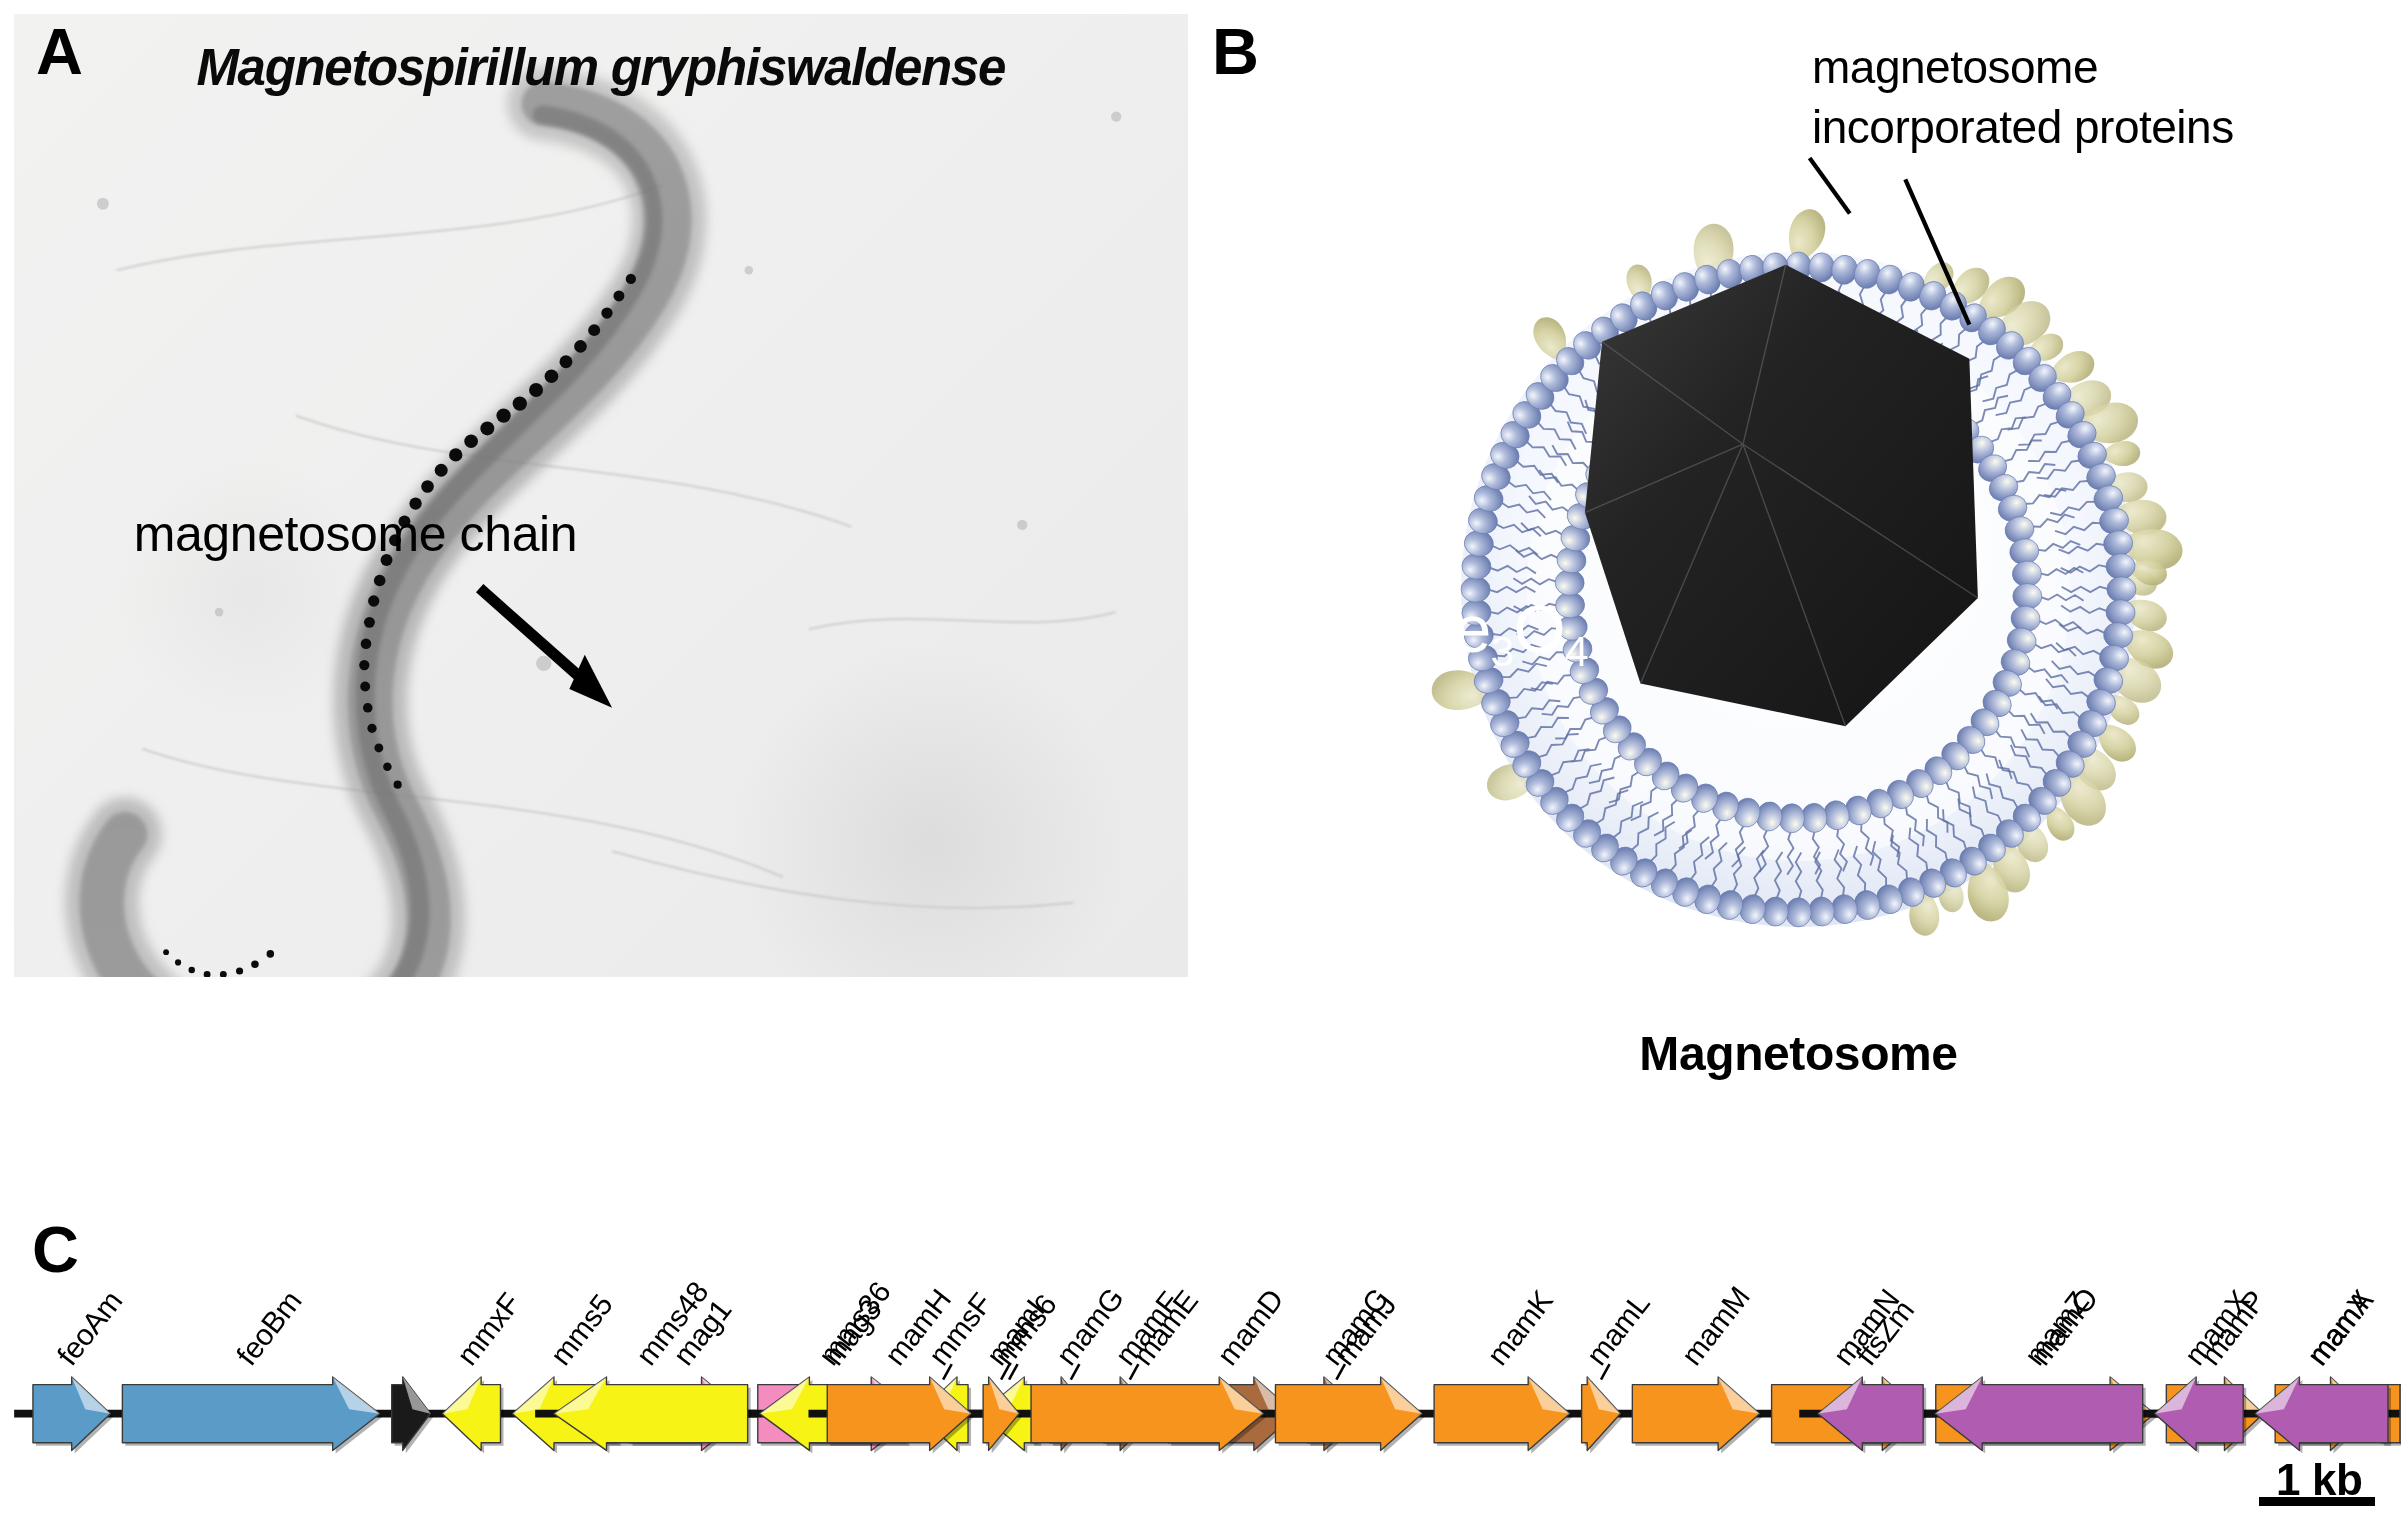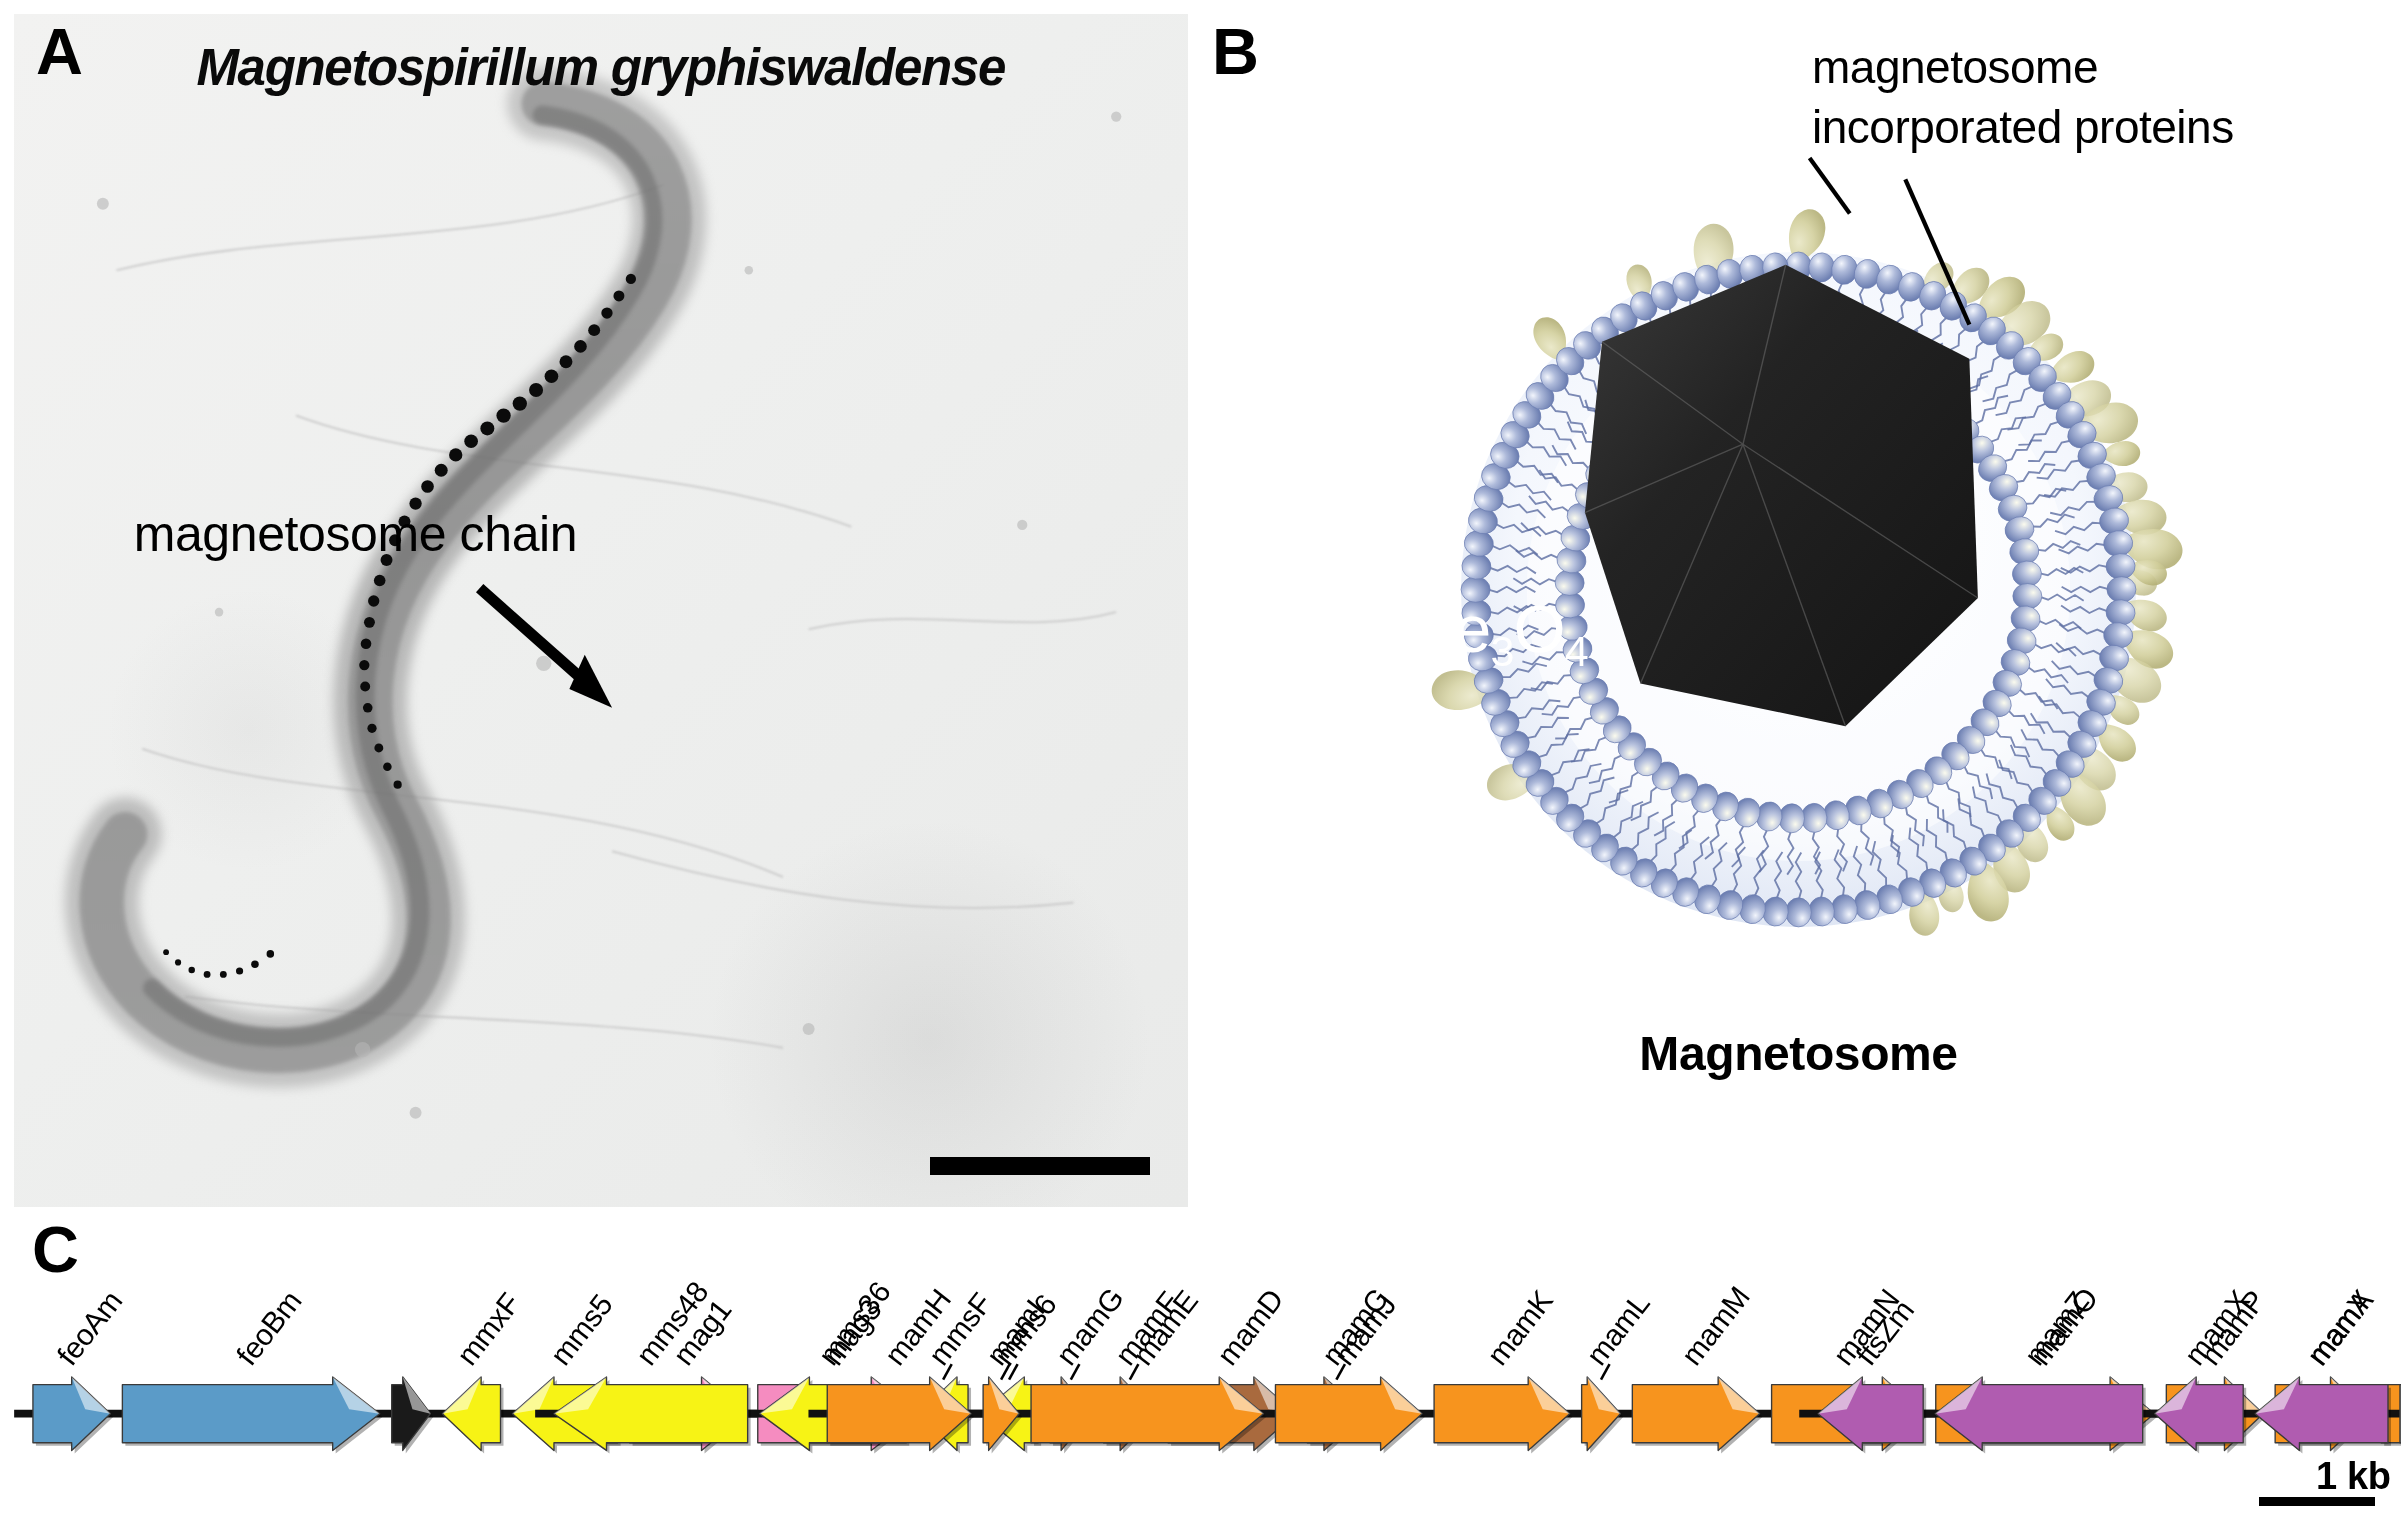--- a/index.html
+++ b/index.html
@@ -22,21 +22,21 @@
     line-height: 1;
   }
   #letter-a { left: 36px;  top: 19px; }
   #letter-b { left: 1212px; top: 19px; }
   #letter-c { left: 32px;  top: 1217px; }
 
   
   #panel-a {
     position: absolute;
     left: 13.7px; top: 13.7px;
-    width: 1174px; height: 1193px;
+    width: 1174px; height: 963px;
     background:
       radial-gradient(circle at 78% 86%, rgba(150,150,150,0.18) 0%, rgba(150,150,150,0) 16%),
       radial-gradient(circle at 20% 60%, rgba(160,160,160,0.10) 0%, rgba(160,160,160,0) 12%),
       linear-gradient(135deg, #f2f2f1 0%, #eeefee 45%, #e9eae9 100%);
     overflow: hidden;
   }
   #panel-a-title {
     position: absolute;
     left: 0; right: 0; top: 24px;
     text-align: center;
@@ -111,25 +111,24 @@
   #leader-svg { position: absolute; left: 1196px; top: 0; width: 1205px; height: 1196px; z-index: 7; }
 
   
   #panel-c { position: absolute; left: 0; top: 1207px; width: 2401px; height: 322px; }
   #genes-svg { position: absolute; inset: 0; width: 2401px; height: 322px; }
   #scalebar-c-label {
     position: absolute;
     left: 2276px; top: 1455px;
     font-family: "Liberation Sans", sans-serif;
     font-weight: bold;
-    font-size: 38px;
+    font-size: 44px;
     color: #000;
     letter-spacing: -0.4px;
     z-index: 4;
-    margin-left: 40px;
   }
   #scalebar-c-bar {
     position: absolute;
     left: 2259px; top: 1497px;
     width: 116px; height: 9.4px;
     background: #000;
     z-index: 4;
   }
   .gene-label {
     font-family: "Liberation Sans", sans-serif;

